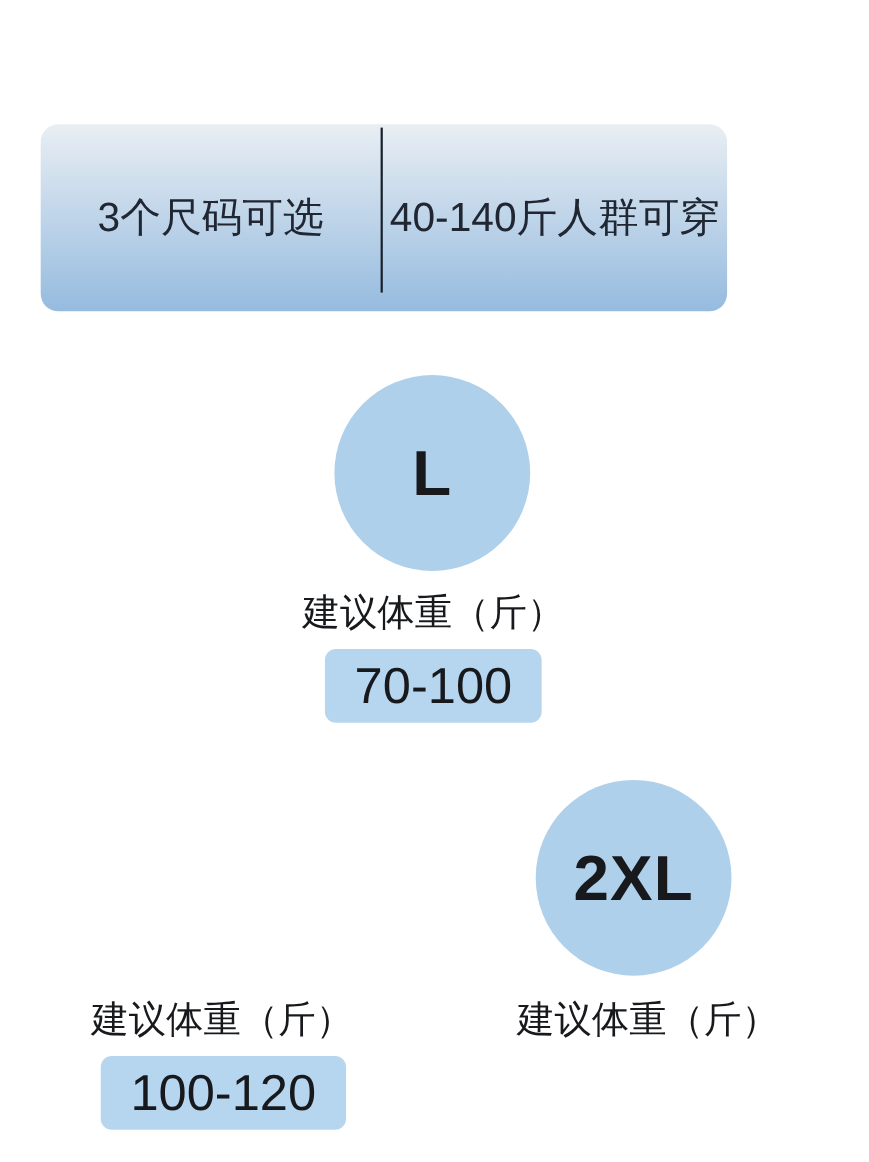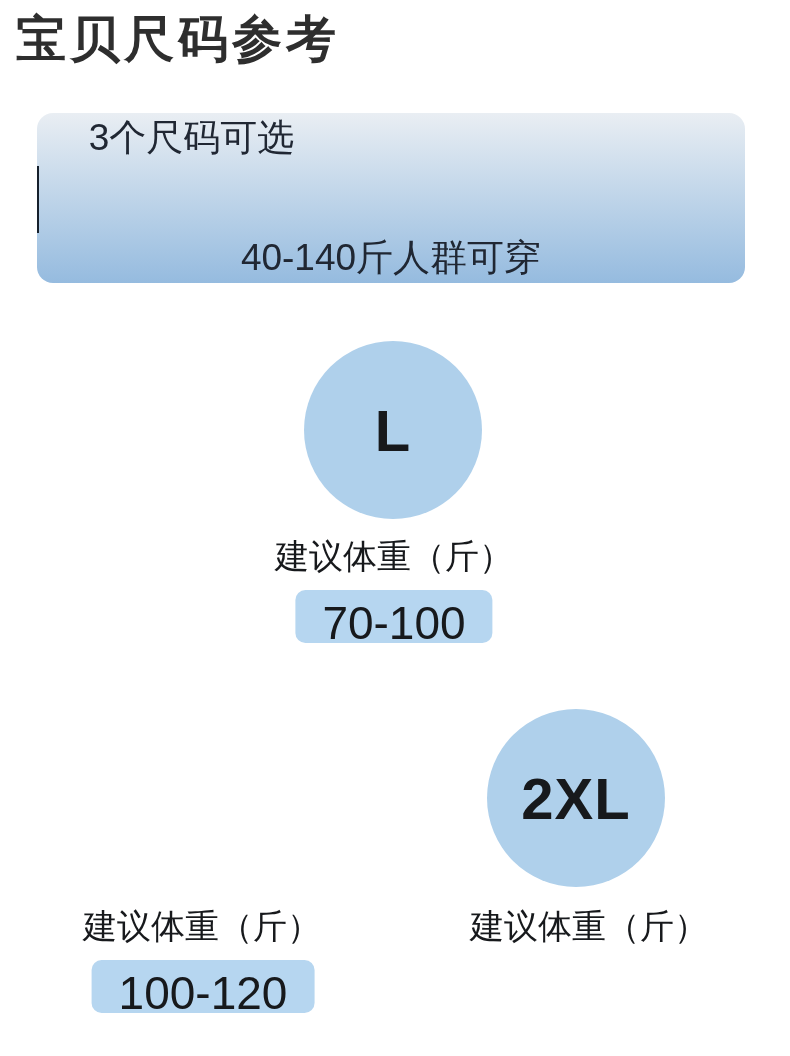--- a/index.html
+++ b/index.html
@@ -18,27 +18,26 @@
     margin: 0;
     font-size: 50px;
     font-weight: 700;
     letter-spacing: 4px;
     color: var(--title_text, #2e2e2e);
   }
   .banner {
     position: absolute;
     left: 37px;
     top: 113px;
-    width: 708px;
+    width: 624px;
     height: 170px;
     border-radius: 16px;
     background: linear-gradient(180deg, var(--banner_top, #e9eef3) 0%, var(--banner_bottom, #95bbdf) 100%);
     display: flex;
     align-items: stretch;
-    flex-direction: column;
   }
   .banner-cell {
     display: flex;
     align-items: center;
     justify-content: center;
     font-size: 37px;
     font-weight: 500;
     color: var(--banner_text, #202733);
     white-space: nowrap;
   }
@@ -76,41 +75,40 @@
     font-weight: 400;
     color: var(--dark_text, #17191c);
     white-space: nowrap;
   }
   .hint-l   { left: 394px; top: 534px; }
   .hint-xl  { left: 202px; top: 904px; }
   .hint-2xl { left: 589px; top: 904px; }
   .badge {
     position: absolute;
     transform: translateX(-50%);
-    height: 53px;
+    height: 67px;
     line-height: 67px;
     padding: 0 27px;
     border-radius: 10px;
     background: var(--badge_fill, #b6d6f0);
     font-size: 46px;
     font-weight: 500;
     color: var(--dark_text, #17191c);
     white-space: nowrap;
     text-align: center;
   }
   .badge-l   { left: 394px; top: 590px; }
   .badge-xl  { left: 203px; top: 960px; text-align: right; }
   .badge-2xl { left: 589px; top: 960px; }
 </style>
 </head>
 <body>
 
 <div class="page">
 
-  <h1 class="title">宝贝尺码参考</h1>
 
   <div class="banner">
     <div class="banner-cell left">3个尺码可选</div>
     <div class="divider"></div>
     <div class="banner-cell right">40-140斤人群可穿</div>
   </div>
 
   <div class="circle circle-l">
     <span class="size-letter">L</span>
   </div>

